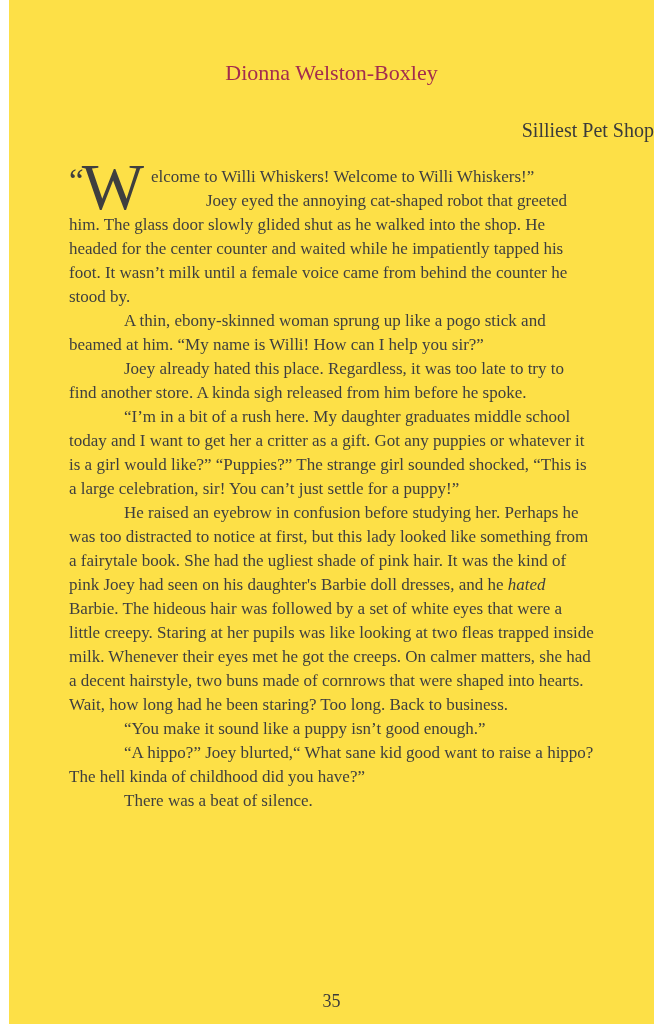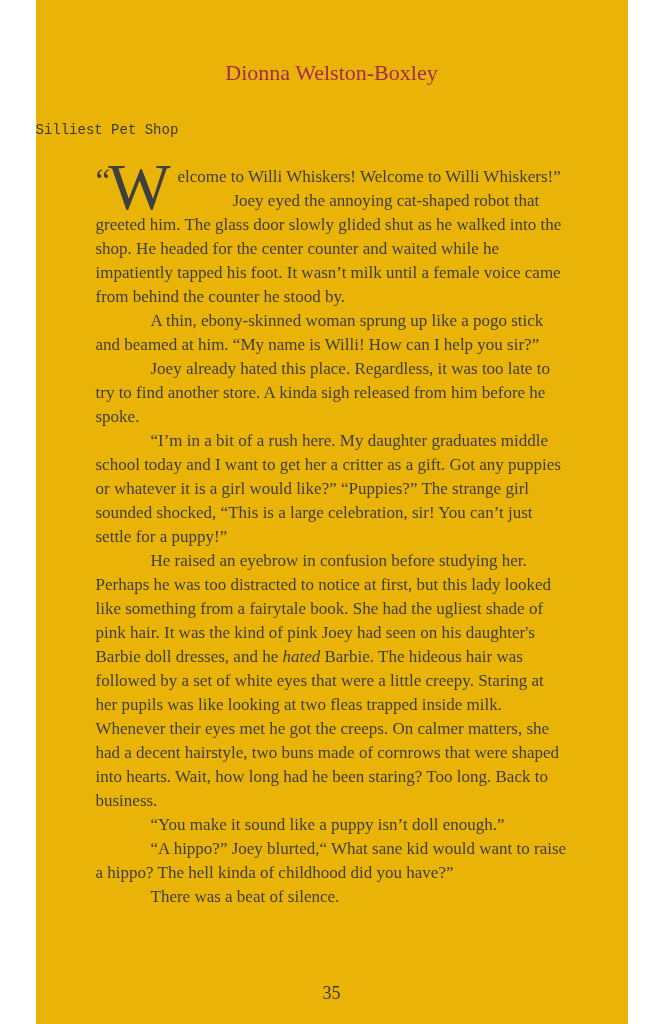--- a/index.html
+++ b/index.html
@@ -2,42 +2,41 @@
 <html><head>
 <meta charset="utf-8">
 <style>
   html, body {
     margin: 0;
     padding: 0;
     background: #ffffff;
   }
   .page {
     position: relative;
-    width: 592px;
+    width: 645px;
     height: 1024px;
     margin: 0 auto;
-    background: #eab308;
+    background: #fde047;
     font-family: "Liberation Serif", "DejaVu Serif", serif;
     color: #3f3f3f;
     overflow: hidden;
   }
   .author {
     padding-top: 60px;
     text-align: center;
     font-size: 22px;
     line-height: 26px;
     color: #a32c4e;
   }
   .story-title {
     margin-top: 32px;
-    text-align: left;
-    font-size: 14px;
+    text-align: right;
+    font-size: 20px;
     line-height: 25px;
     color: #3b3b3b;
-    font-family: Liberation Mono, monospace;
   }
   .body-text {
     margin: 22px 60px 0 60px;
     font-size: 17px;
     line-height: 24px;
     text-align: left;
   }
   .para {
     margin: 0;
     text-indent: 55px;
@@ -60,21 +59,21 @@
   .dropcap {
     font-size: 66px;
     line-height: 50px;
     margin-top: -5px;
   }
   .para em {
   }
   .page-number {
     position: absolute;
     left: 0;
-    bottom: 20px;
+    bottom: 12px;
     width: 100%;
     text-align: center;
     font-size: 18px;
     color: #3b3b3b;
   }
 </style>
 </head>
 <body>
 
 <div class="page">
@@ -89,22 +88,22 @@
           <span class="open-quote">“</span>
           <span class="dropcap">W</span>
         </span><span>elcome to Willi Whiskers! Welcome to Willi Whiskers!”</span></p>
 
     <div id="paragraphs">
         <p class="para"><span>Joey eyed the annoying cat-shaped robot that greeted him. The glass door slowly glided shut as he walked into the shop. He headed for the center counter and waited while he impatiently tapped his foot. It wasn’t milk until a female voice came from behind the counter he stood by.</span></p>
         <p class="para"><span>A thin, ebony-skinned woman sprung up like a pogo stick and beamed at him. “My name is Willi! How can I help you sir?”</span></p>
         <p class="para"><span>Joey already hated this place. Regardless, it was too late to try to find another store. A kinda sigh released from him before he spoke.</span></p>
         <p class="para"><span>“I’m in a bit of a rush here. My daughter graduates middle school today and I want to get her a critter as a gift. Got any puppies or whatever it is a girl would like?” “Puppies?” The strange girl sounded shocked, “This is a large celebration, sir! You can’t just settle for a puppy!”</span></p>
         <p class="para"><span>He raised an eyebrow in confusion before studying her. Perhaps he was too distracted to notice at first, but this lady looked like something from a fairytale book. She had the ugliest shade of pink hair. It was the kind of pink Joey had seen on his daughter's Barbie doll dresses, and he </span><em>hated</em><span> Barbie. The hideous hair was followed by a set of white eyes that were a little creepy. Staring at her pupils was like looking at two fleas trapped inside milk. Whenever their eyes met he got the creeps. On calmer matters, she had a decent hairstyle, two buns made of cornrows that were shaped into hearts. Wait, how long had he been staring? Too long. Back to business.</span></p>
-        <p class="para"><span>“You make it sound like a puppy isn’t doll enough.”</span></p>
-        <p class="para"><span>“A hippo?” Joey blurted,“ What sane kid would want to raise a hippo? The hell kinda of childhood did you have?”</span></p>
+        <p class="para"><span>“You make it sound like a puppy isn’t good enough.”</span></p>
+        <p class="para"><span>“A hippo?” Joey blurted,“ What sane kid good want to raise a hippo? The hell kinda of childhood did you have?”</span></p>
         <p class="para"><span>There was a beat of silence.</span></p>
       </div>
 
   </div>
 
   <div class="page-number">35</div>
 
 </div>
 
 </body></html>

